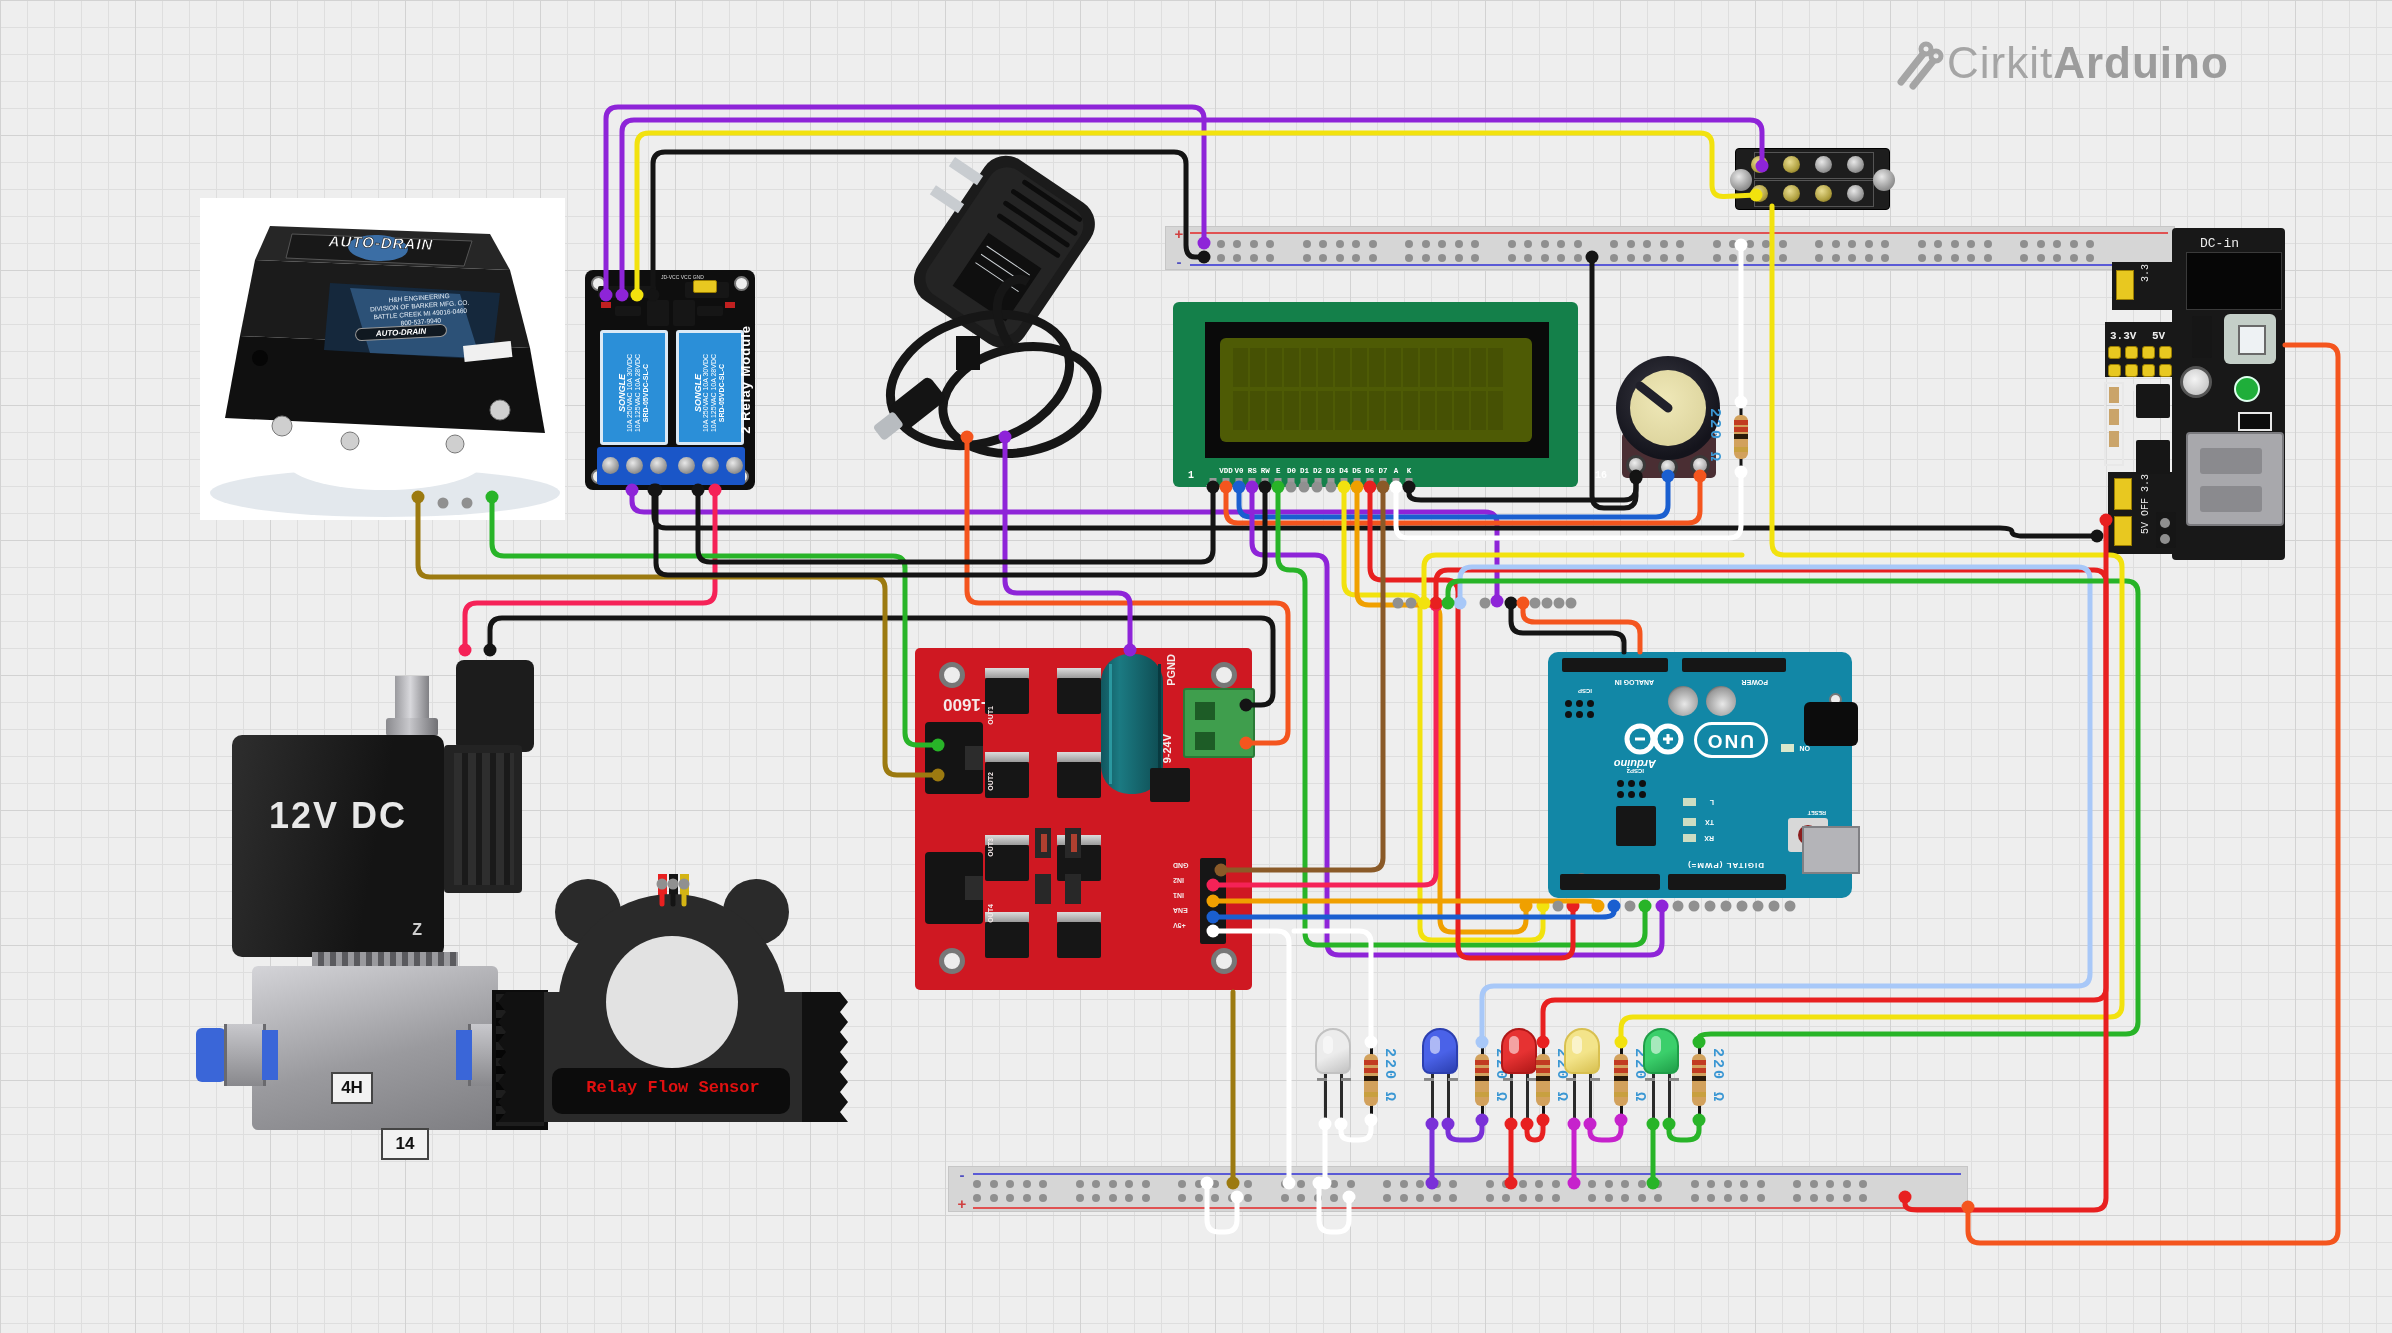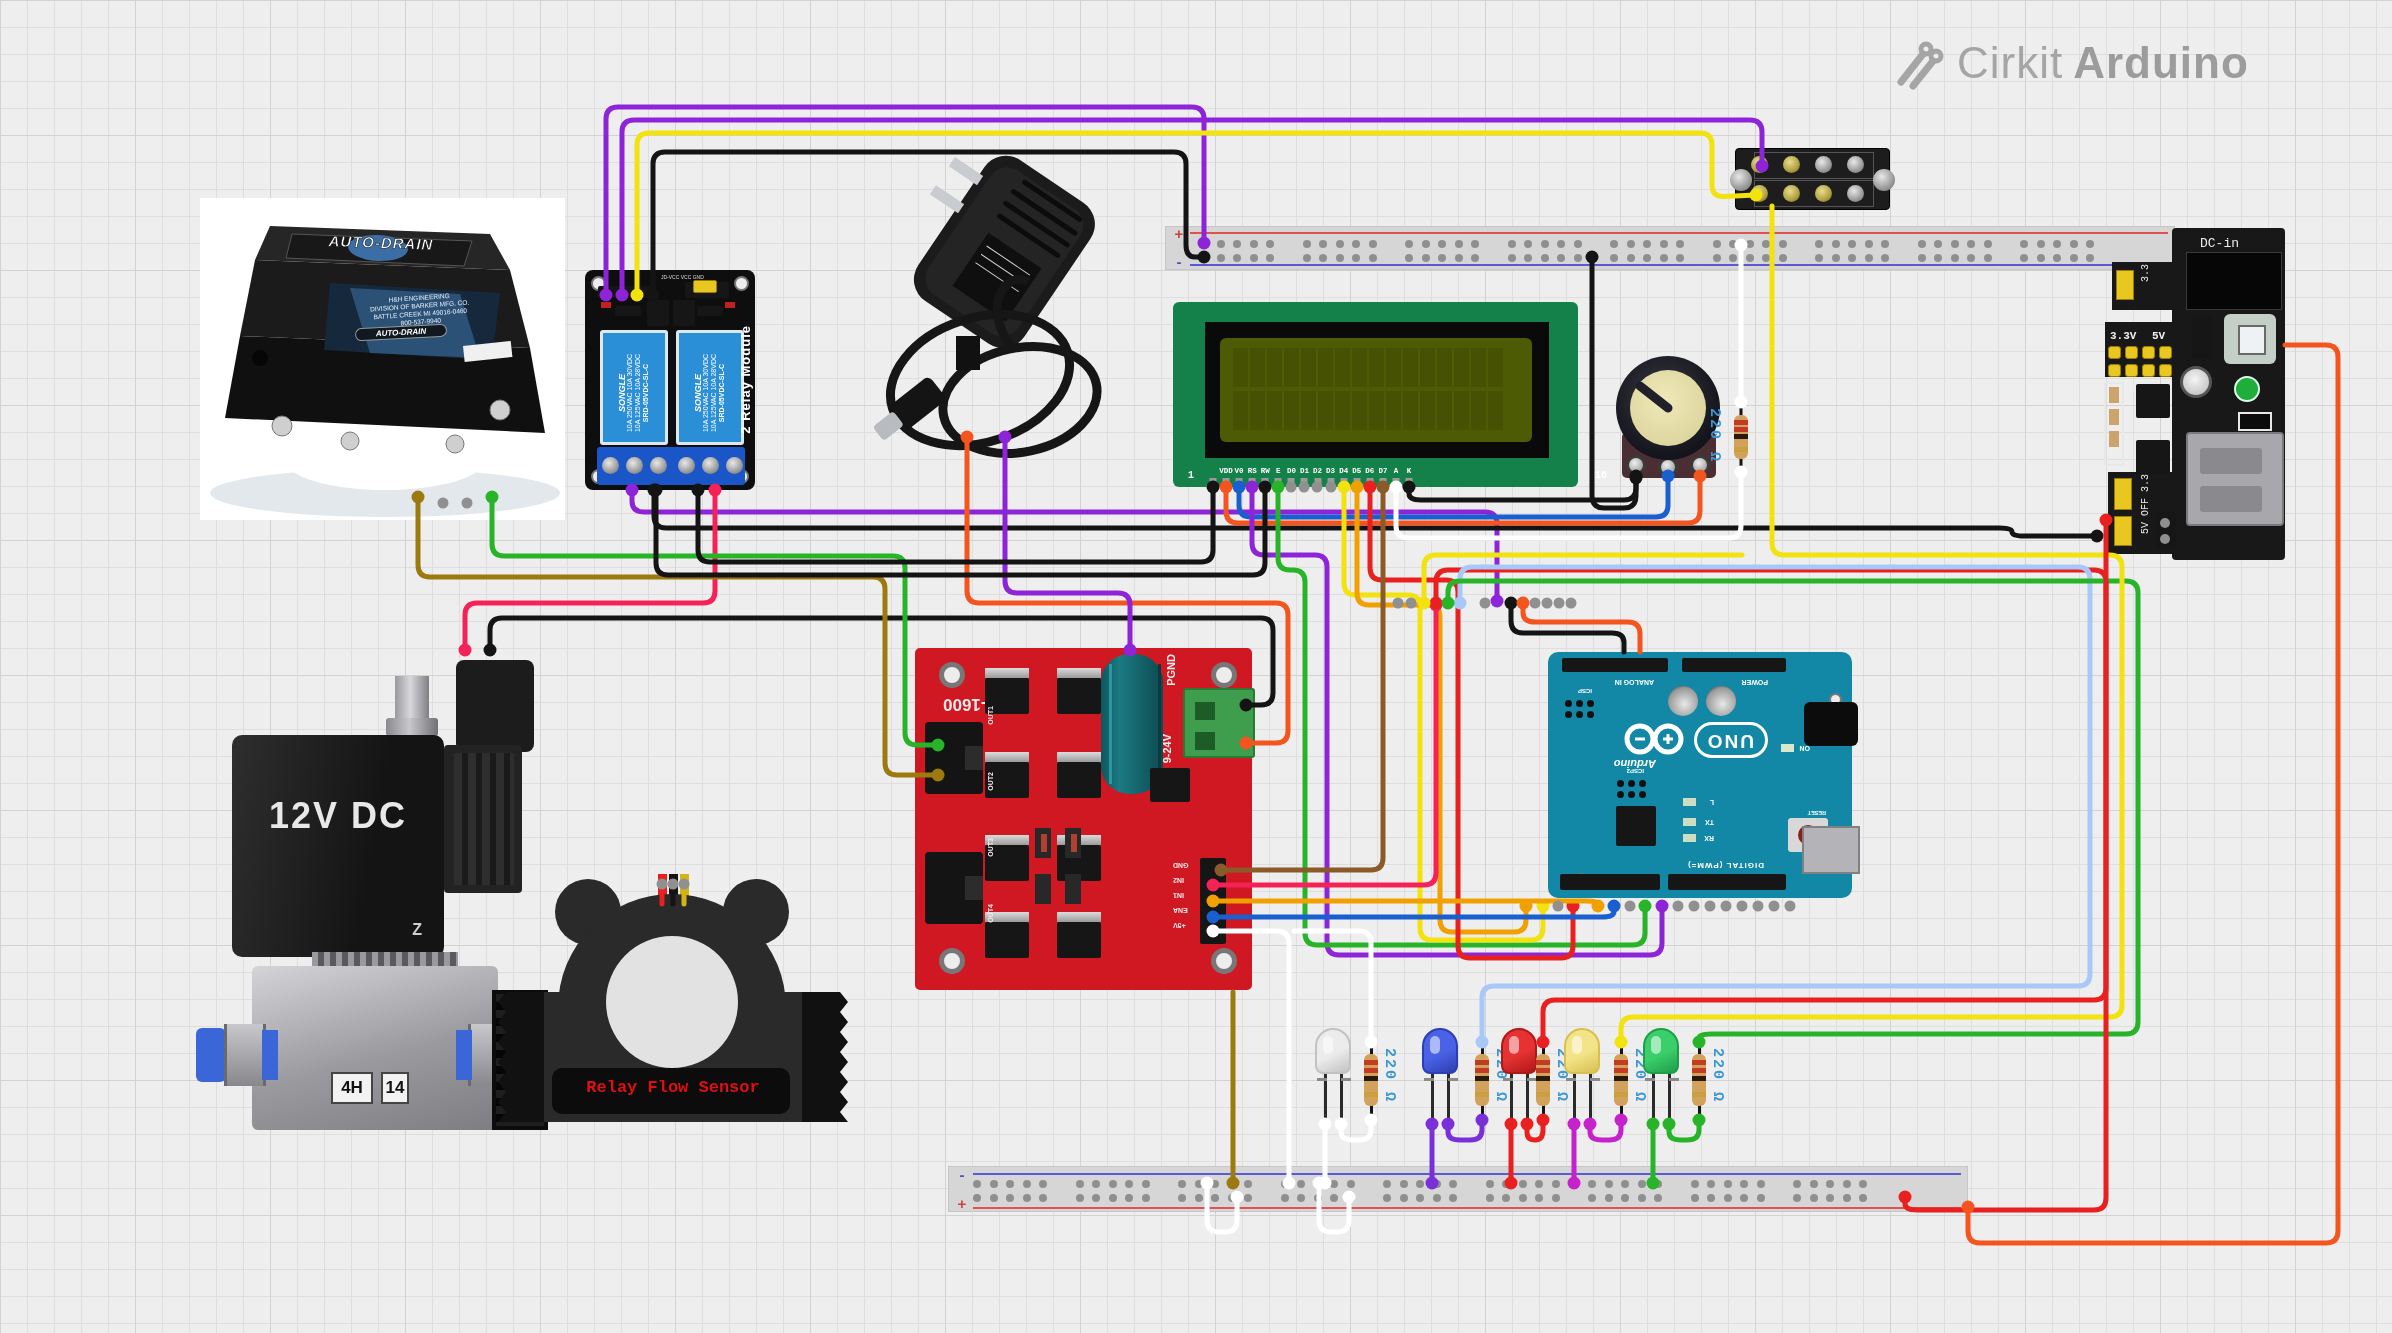--- a/index.html
+++ b/index.html
@@ -11,21 +11,21 @@
       linear-gradient(#dedede 1px,transparent 1px) 0 0/27px 27px,
       linear-gradient(90deg,#dedede 1px,transparent 1px) 0 0/27px 27px,
       #eeeeee;}
   .abs{position:absolute;}
   .mono{font-family:"Liberation Mono",monospace;}
   .vtext{writing-mode:vertical-rl;}
   .vflip{writing-mode:vertical-rl;transform:rotate(180deg);}
   .wh{background:#fff;}
   svg{display:block;}
   
-  #brand{left:1893px;top:36px;display:flex;align-items:center;gap:10px;color:#a5a5a5;}
+  #brand{left:1893px;top:36px;display:flex;align-items:center;color:#a5a5a5;}
   #brand .b1{font-size:44px;font-weight:400;letter-spacing:1px;}
   #brand .b2{font-size:44px;font-weight:700;letter-spacing:1px;color:#9c9c9c;}
   
   .rail{position:absolute;background:#d6d6d6;border:1px solid #c6c6c6;box-sizing:border-box;}
   .rail .rline{position:absolute;left:24px;right:6px;height:2px;}
   .rail .hole{position:absolute;width:8px;height:8px;border-radius:50%;background:#8f8f8f;}
   .rail .sym{position:absolute;font-size:15px;font-weight:700;width:14px;text-align:center;}
   
   #relay{left:585px;top:270px;width:170px;height:220px;background:#0e0e0e;border-radius:8px;}
   .hole-w{position:absolute;width:15px;height:15px;border-radius:50%;background:#ededed;border:2px solid #777;box-sizing:border-box;}
@@ -677,21 +677,21 @@
     </div>
     <div class="abs" style="left:312px;top:952px;width:146px;height:18px;background:repeating-linear-gradient(90deg,#9a9a9e 0 6px,#5a5a5e 6px 12px);"></div>
     <div class="abs" style="left:252px;top:966px;width:246px;height:164px;background:linear-gradient(165deg,#d4d4d8,#9a9a9e 55%,#7e7e82);border-radius:6px;"></div>
     <div class="abs" style="left:196px;top:1028px;width:30px;height:54px;background:#3a66d8;border-radius:6px;"></div>
     <div class="abs" style="left:224px;top:1024px;width:42px;height:62px;background:linear-gradient(#c8c8cc,#88888c);border-left:3px solid #6a6a6e;border-right:3px solid #6a6a6e;box-sizing:border-box;"></div>
     <div class="abs" style="left:262px;top:1030px;width:16px;height:50px;background:#3a66d8;"></div>
     <div class="abs" style="left:508px;top:1028px;width:30px;height:54px;background:#3a66d8;border-radius:6px;"></div>
     <div class="abs" style="left:468px;top:1024px;width:42px;height:62px;background:linear-gradient(#c8c8cc,#88888c);border-left:3px solid #6a6a6e;border-right:3px solid #6a6a6e;box-sizing:border-box;"></div>
     <div class="abs" style="left:456px;top:1030px;width:16px;height:50px;background:#3a66d8;"></div>
     <div class="label-tag" style="left:331px;top:1072px;width:42px;height:32px;line-height:28px;">4H</div>
-    <div class="label-tag" style="left:381px;top:1072px;width:28px;height:32px;line-height:28px;">14</div>
+    <div class="label-tag" style="left:381px;top:1128px;width:48px;height:32px;line-height:28px;">14</div>
     <div class="abs" style="left:492px;top:990px;width:56px;height:140px;background:#0c0c0c;">
       <div style="position:absolute;inset:4px;background:repeating-linear-gradient(#1e1e1e 0 8px,#060606 8px 16px);"></div>
     </div>
   </div>
 
   <div>
     <svg class="abs" style="left:480px;top:860px;" width="390" height="280" viewBox="0 0 390 280">
       <rect x="178" y="14" width="9" height="28" fill="#e82020"></rect>
       <rect x="189" y="14" width="9" height="28" fill="#141414"></rect>
       <rect x="200" y="14" width="9" height="28" fill="#d4b414"></rect>

